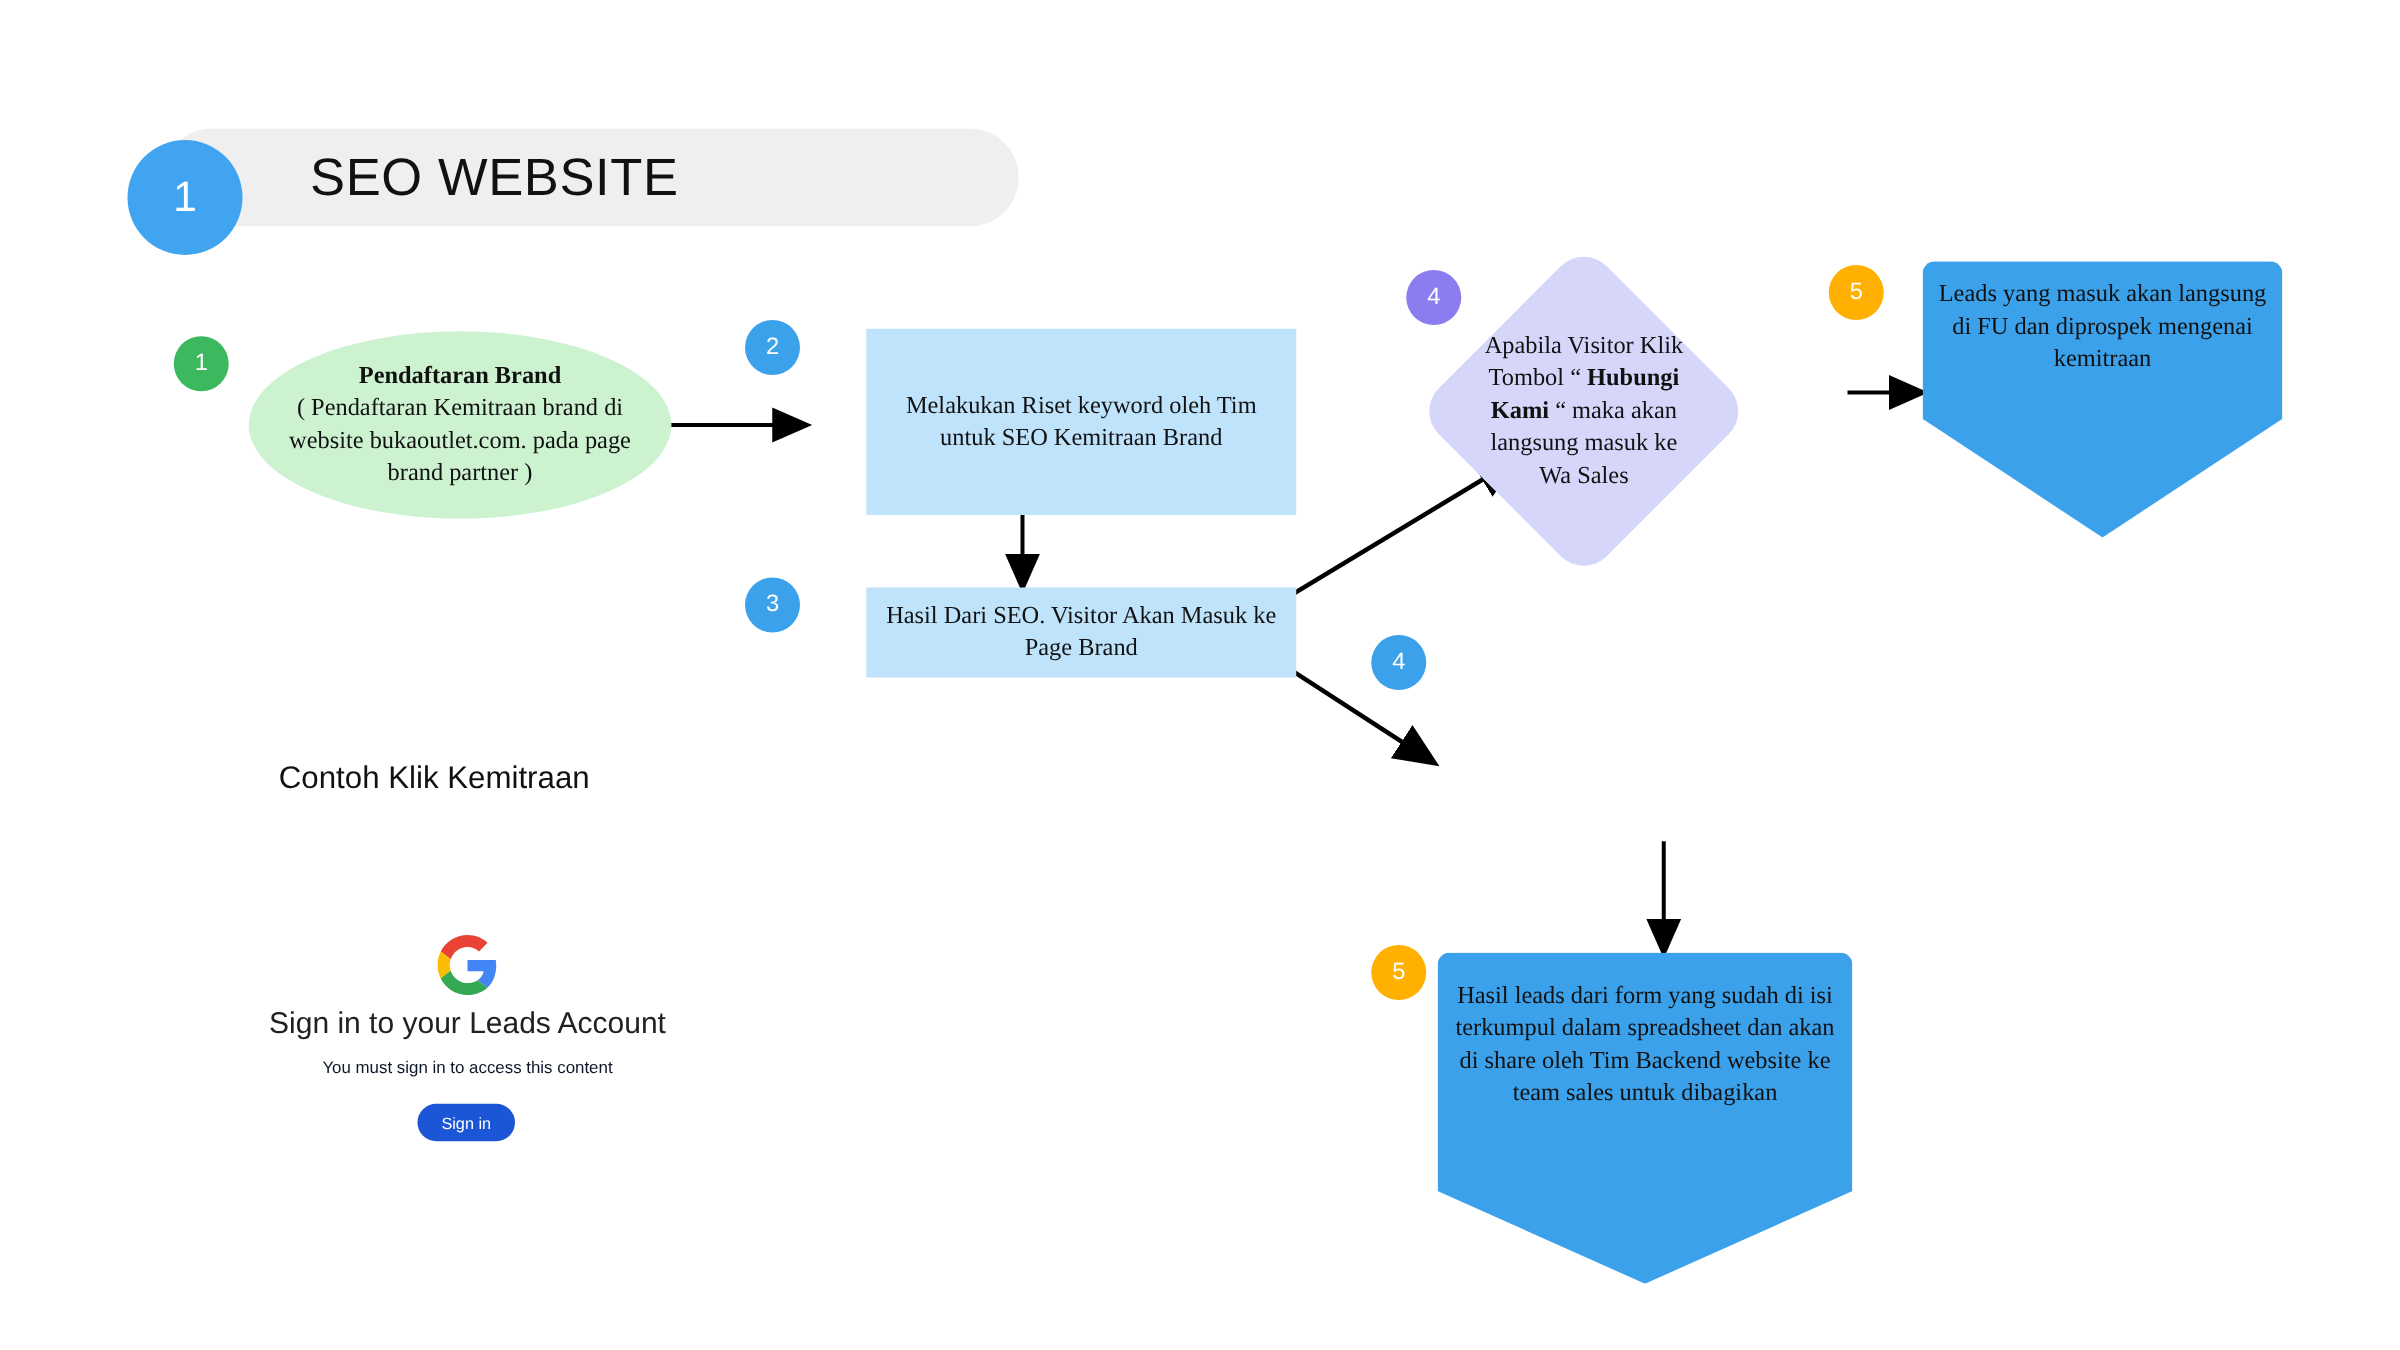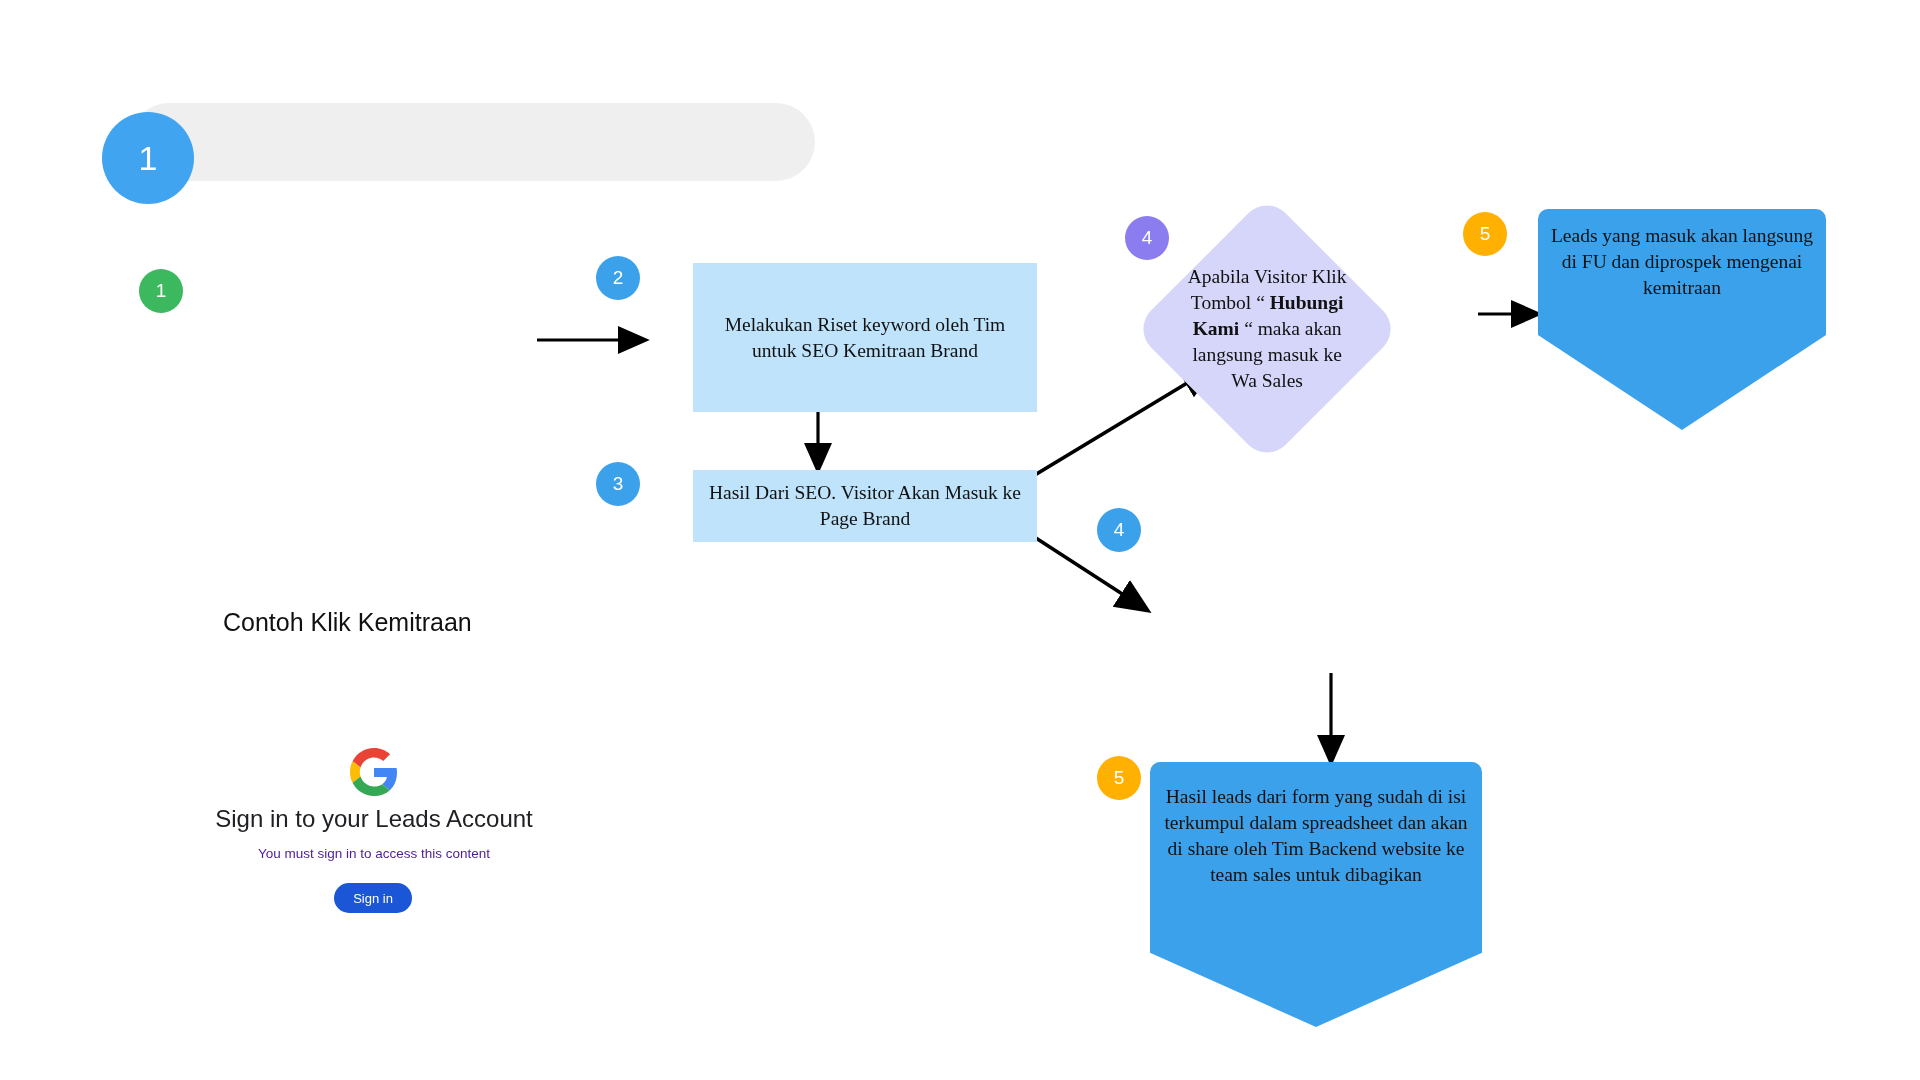--- a/index.html
+++ b/index.html
@@ -162,21 +162,21 @@
     font-size: 24px;
     color: #202124;
   }
   .signin-sub {
     position: absolute;
     left: 208px;
     top: 846px;
     width: 332px;
     text-align: center;
     font-size: 13.5px;
-    color: #4c1d95;
+    color: #0f172a;
   }
   .signin-button {
     position: absolute;
     left: 334px;
     top: 883px;
     width: 78px;
     height: 30px;
     border-radius: 15px;
     background: #1a56d6;
     color: #ffffff;
@@ -191,20 +191,21 @@
 </style>
 </head>
 <body>
 
 <div id="canvas">
 
   <div class="header-bar"></div>
   <div class="header-circle">
     <span>1</span>
   </div>
+  <div class="header-title">SEO WEBSITE</div>
 
   <svg id="arrows" viewBox="0 0 1920 1080">
     <defs>
       <marker id="ah" markerWidth="11" markerHeight="11" refX="8.5" refY="5" orient="auto" markerUnits="strokeWidth">
         <path d="M0,0.6 L10,5 L0,9.4 Z" fill="#000000"></path>
       </marker>
     </defs>
 
     <line x1="537" y1="340" x2="645" y2="340" stroke="#000000" stroke-width="3.2" marker-end="url(#ah)"></line>
 
@@ -215,20 +216,26 @@
     <line x1="985" y1="505" x2="1147" y2="610" stroke="#000000" stroke-width="3.6" marker-end="url(#ah)"></line>
 
     <line x1="1478" y1="314" x2="1538" y2="314" stroke="#000000" stroke-width="3.2" marker-end="url(#ah)"></line>
 
     <line x1="1331" y1="673" x2="1331" y2="762" stroke="#000000" stroke-width="3.2" marker-end="url(#ah)"></line>
   </svg>
 
   <div class="badge badge-green" style="left:139px; top:269px;">
     <span>1</span>
   </div>
+  <div class="node ellipse-green" style="left:199px; top:265px; width:338px; height:150px;">
+    <div class="txt">
+      <b>Pendaftaran Brand</b><br>
+      <span>( Pendaftaran Kemitraan brand di website bukaoutlet.com. pada page brand partner )</span>
+    </div>
+  </div>
 
   <div class="badge badge-blue" style="left:596px; top:256px;">
     <span>2</span>
   </div>
   <div class="node box-lightblue" style="left:645px; top:263px; width:344px; height:149px;">
     <div class="txt">Melakukan Riset keyword oleh Tim untuk SEO Kemitraan Brand</div>
   </div>
 
   <div class="badge badge-blue" style="left:596px; top:462px;">
     <span>3</span>

